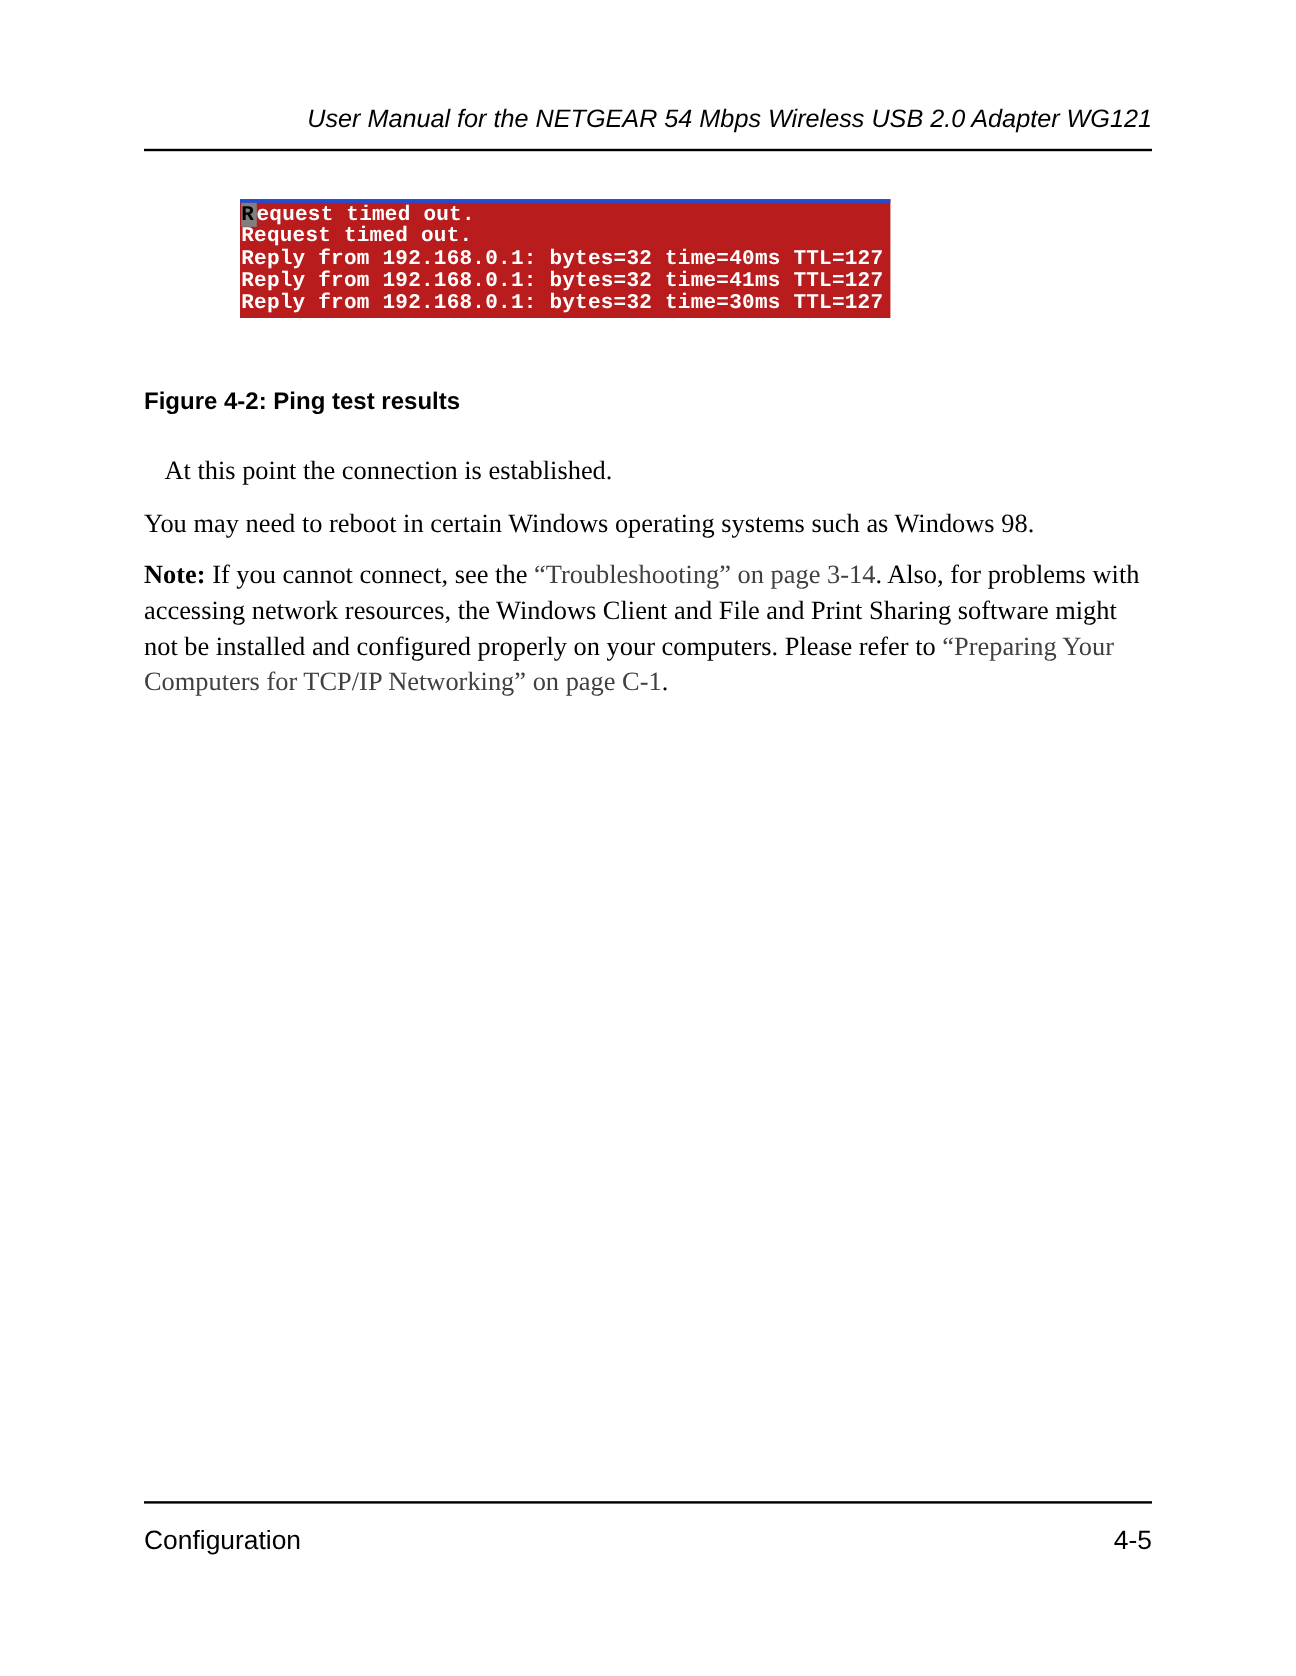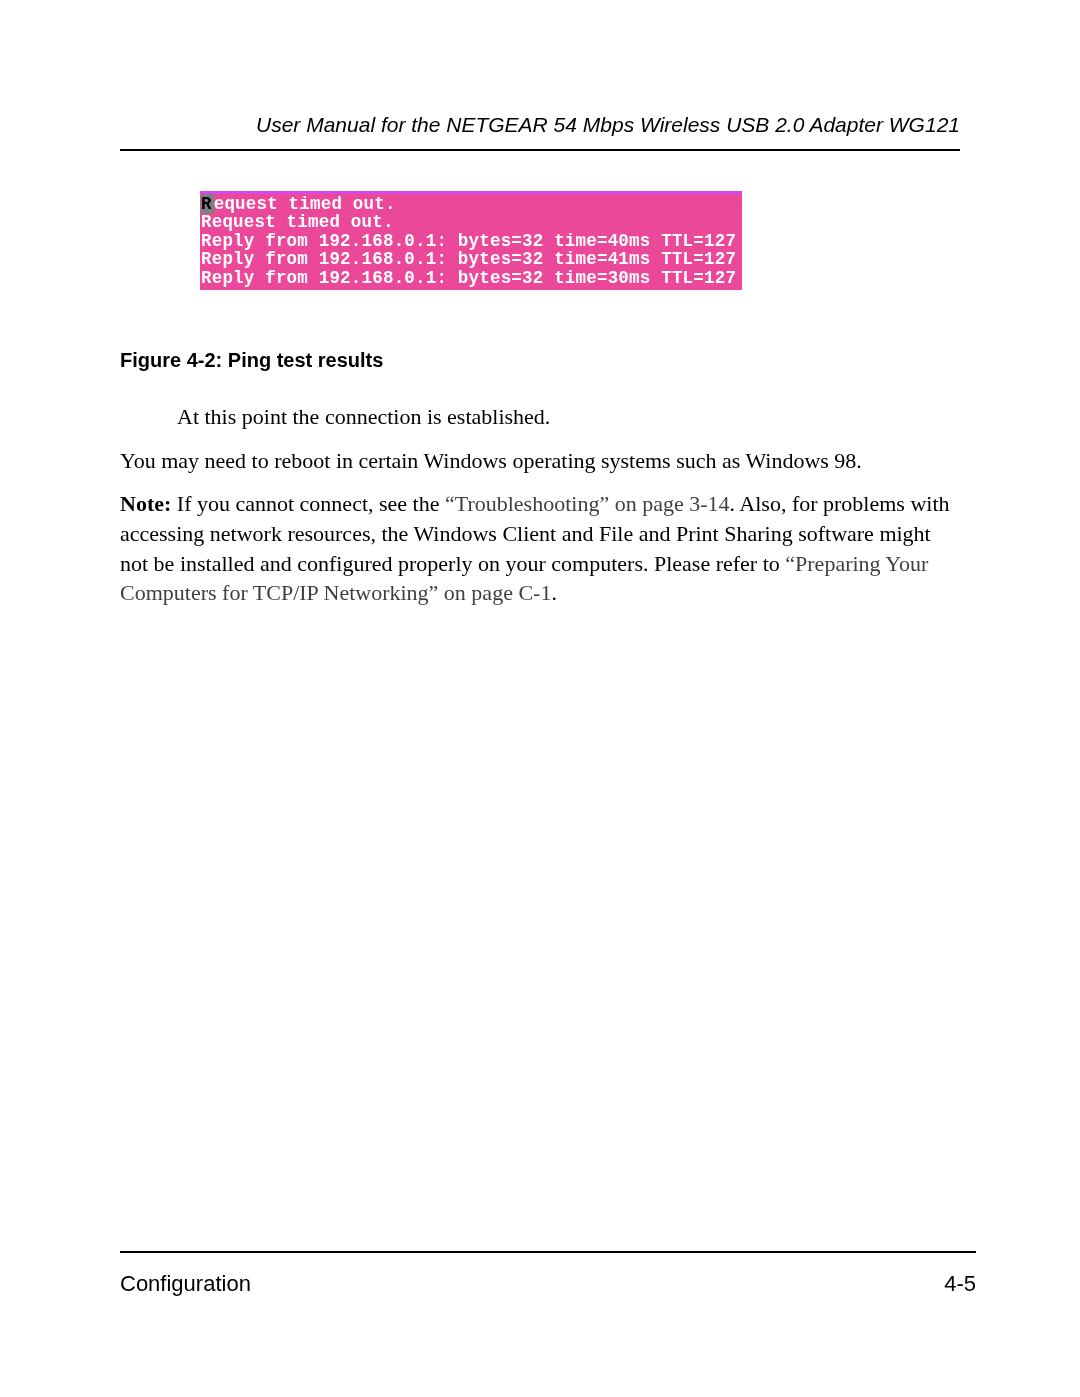--- a/index.html
+++ b/index.html
@@ -8,49 +8,49 @@
     background: #ffffff;
     width: 1080px;
     height: 1397px;
     font-family: "Times New Roman", Times, serif;
     color: #000;
   }
   .page {
     box-sizing: border-box;
     width: 1080px;
     height: 1397px;
-    padding: 113px 120px 0 120px;
+    padding: 88px 120px 0 120px;
     position: relative;
   }
   .header-title {
     font-style: italic;
     font-family: "Helvetica Neue", Helvetica, Arial, sans-serif;
     font-size: 21px;
     text-align: right;
     margin-bottom: 12px;
   }
   .hr-top {
     border: none;
     border-top: 2px solid #000;
     margin: 0;
   }
   .terminal-wrap {
     margin-top: 40px;
     margin-left: 80px;
   }
   .terminal {
-    background: #ec4899;
+    background: #b91c1c;
     color: #fff;
     font-family: "Courier New", Courier, monospace;
     font-size: 17.5px;
     font-weight: bold;
     line-height: 1.05;
     padding: 1px 6px 3px 1px;
     display: inline-block;
-    border-top: 3px solid #d946ef;
+    border-top: 3px solid #1d4ed8;
     white-space: pre;
     letter-spacing: 0.2px;
   }
   .terminal .first {
     background: #808080;
     color: #000;
     padding: 0 2px 0 0;
   }
   .caption {
     font-family: "Helvetica Neue", Helvetica, Arial, sans-serif;
@@ -58,34 +58,34 @@
     font-size: 20px;
     margin-top: 59px;
     margin-bottom: 30px;
   }
   .body-text {
     font-size: 22px;
     line-height: 1.35;
     margin: 0 0 14px 0;
   }
   .indent {
-    margin-left: 57px;
+    margin-left: 17px;
   }
   .note-label {
     font-weight: bold;
     text-align: center;
   }
   a.xref {
     color: #404040;
     text-decoration: none;
   }
   .footer {
     position: absolute;
     left: 120px;
-    right: 104px;
+    right: 120px;
     bottom: 100px;
     margin-top: 10px;
   }
   .hr-bottom {
     border: none;
     border-top: 2px solid #000;
     margin: 0 0 18px 0;
   }
   .footer-row {
     display: flex;

